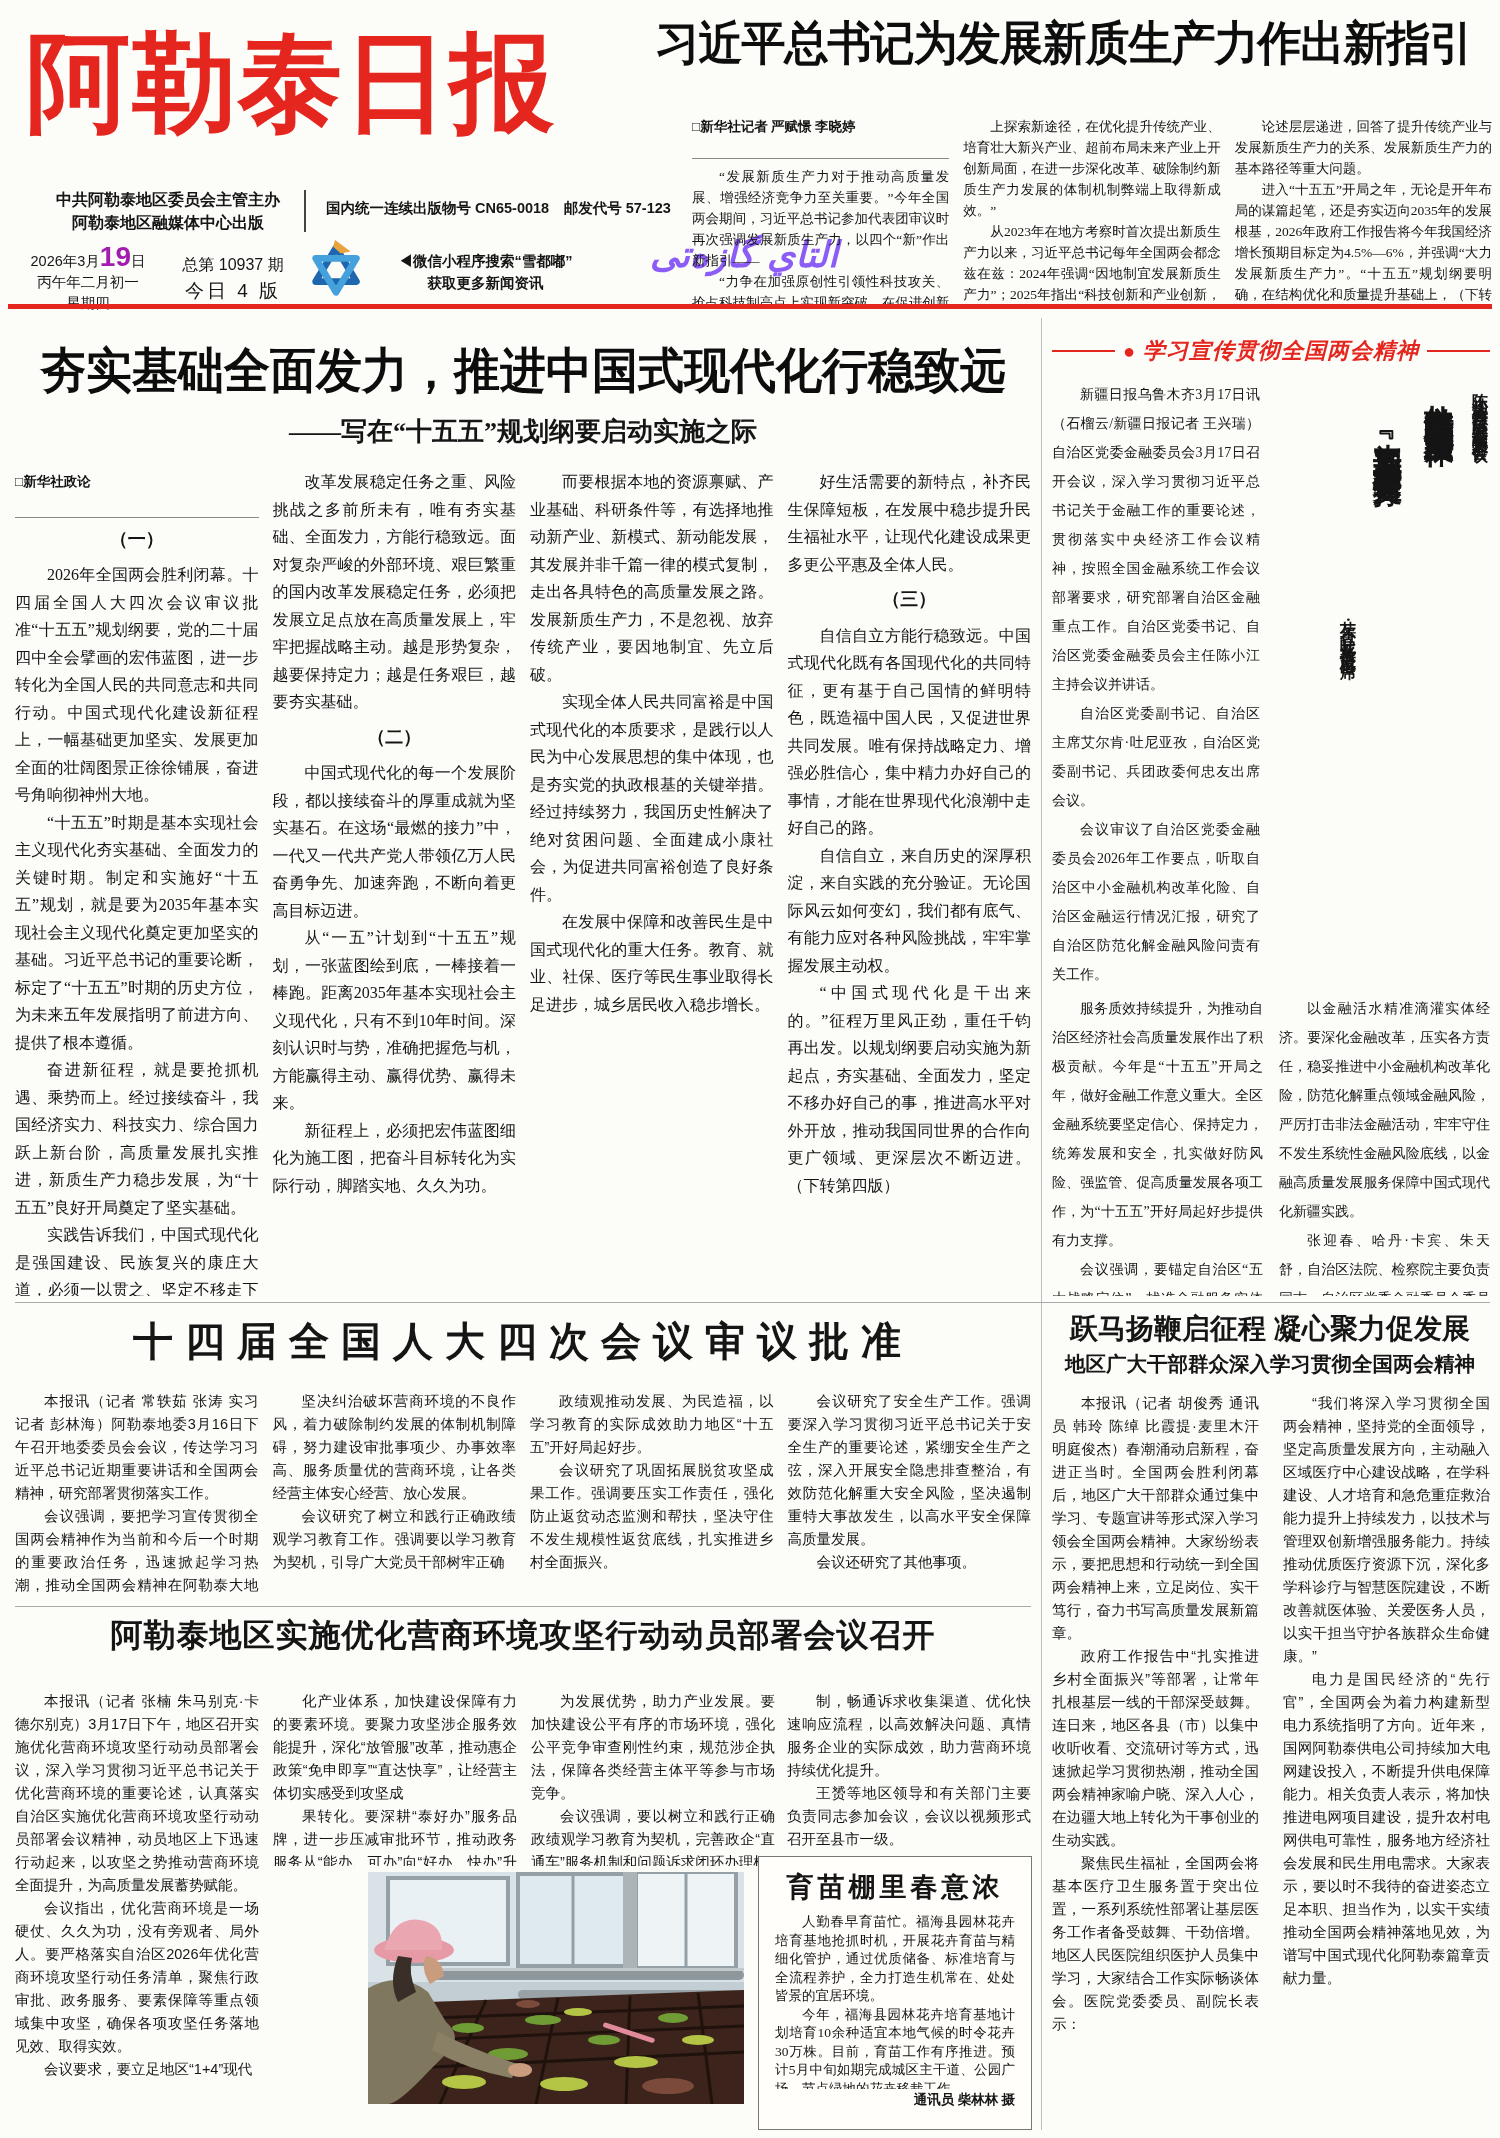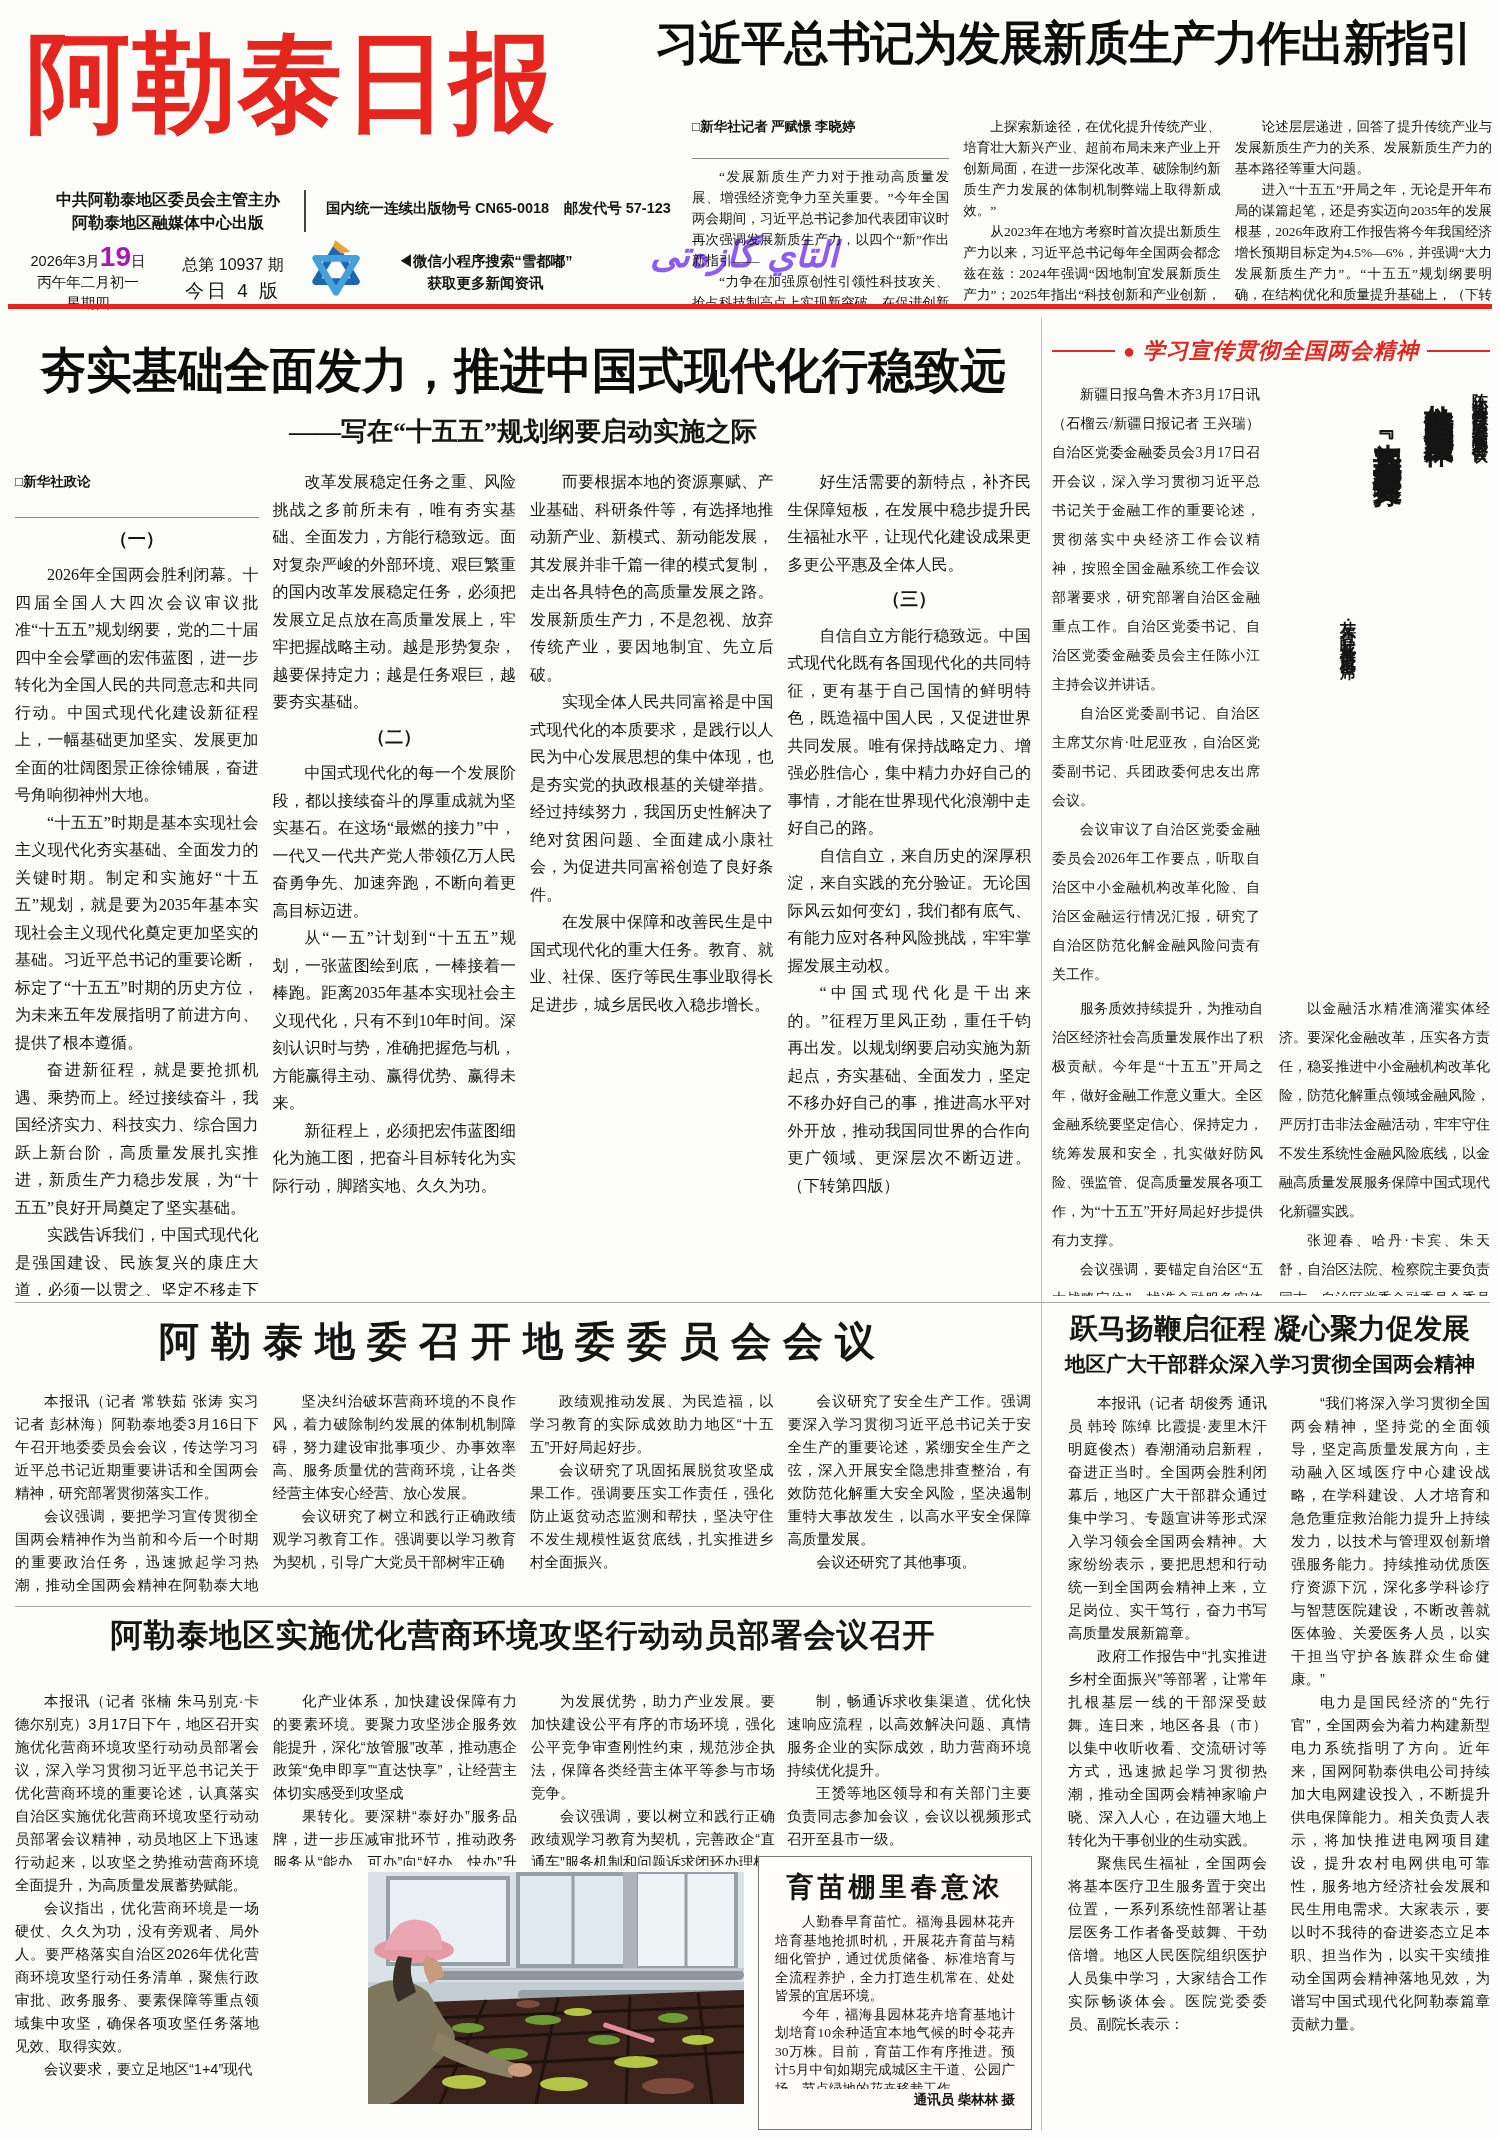--- a/index.html
+++ b/index.html
@@ -220,21 +220,21 @@
       <div class="cell">
           <p>以金融活水精准滴灌实体经济。要深化金融改革，压实各方责任，稳妥推进中小金融机构改革化险，防范化解重点领域金融风险，严厉打击非法金融活动，牢牢守住不发生系统性金融风险底线，以金融高质量发展服务保障中国式现代化新疆实践。</p>
           <p>张迎春、哈丹·卡宾、朱天舒，自治区法院、检察院主要负责同志，自治区党委金融委员会委员和有关单位负责同志参加会议。</p>
         </div>
     </div>
   </div>
 
   <div class="abs hline" style="left:15px;top:1302px;width:1475px;"></div>
   <div class="abs hline" style="left:15px;top:1606px;width:1016px;"></div>
 
-  <div class="abs com-headline">阿勒泰地委召开地委委员会会议</div>
+  <div class="abs com-headline">十四届全国人大四次会议审议批准</div>
   <div class="abs combody t145">
     <div class="cols">
       <div class="cell">
           <p>本报讯（记者 常轶茹 张涛 实习记者 彭林海）阿勒泰地委3月16日下午召开地委委员会会议，传达学习习近平总书记近期重要讲话和全国两会精神，研究部署贯彻落实工作。</p>
           <p>会议强调，要把学习宣传贯彻全国两会精神作为当前和今后一个时期的重要政治任务，迅速掀起学习热潮，推动全国两会精神在阿勒泰大地落地生根。</p>
         </div>
       <div class="cell">
           <p>坚决纠治破坏营商环境的不良作风，着力破除制约发展的体制机制障碍，努力建设审批事项少、办事效率高、服务质量优的营商环境，让各类经营主体安心经营、放心发展。</p>
           <p>会议研究了树立和践行正确政绩观学习教育工作。强调要以学习教育为契机，引导广大党员干部树牢正确</p>
         </div>
@@ -245,21 +245,21 @@
       <div class="cell">
           <p>会议研究了安全生产工作。强调要深入学习贯彻习近平总书记关于安全生产的重要论述，紧绷安全生产之弦，深入开展安全隐患排查整治，有效防范化解重大安全风险，坚决遏制重特大事故发生，以高水平安全保障高质量发展。</p>
           <p>会议还研究了其他事项。</p>
         </div>
     </div>
   </div>
 
   <div class="abs sp-headline">跃马扬鞭启征程 凝心聚力促发展</div>
   <div class="abs sp-sub">地区广大干部群众深入学习贯彻全国两会精神</div>
   <div class="abs spbody t145">
-    <div class="cols" style="gap:24px;margin-left:16px;">
+    <div class="cols" style="gap:24px;">
       <div class="cell">
           <p>本报讯（记者 胡俊秀 通讯员 韩玲 陈绰 比霞提·麦里木汗 明庭俊杰）春潮涌动启新程，奋进正当时。全国两会胜利闭幕后，地区广大干部群众通过集中学习、专题宣讲等形式深入学习领会全国两会精神。大家纷纷表示，要把思想和行动统一到全国两会精神上来，立足岗位、实干笃行，奋力书写高质量发展新篇章。</p>
           <p>政府工作报告中“扎实推进乡村全面振兴”等部署，让常年扎根基层一线的干部深受鼓舞。连日来，地区各县（市）以集中收听收看、交流研讨等方式，迅速掀起学习贯彻热潮，推动全国两会精神家喻户晓、深入人心，在边疆大地上转化为干事创业的生动实践。</p>
           <p>聚焦民生福祉，全国两会将基本医疗卫生服务置于突出位置，一系列系统性部署让基层医务工作者备受鼓舞、干劲倍增。地区人民医院组织医护人员集中学习，大家结合工作实际畅谈体会。医院党委委员、副院长表示：</p>
         </div>
       <div class="cell">
           <p>“我们将深入学习贯彻全国两会精神，坚持党的全面领导，坚定高质量发展方向，主动融入区域医疗中心建设战略，在学科建设、人才培育和急危重症救治能力提升上持续发力，以技术与管理双创新增强服务能力。持续推动优质医疗资源下沉，深化多学科诊疗与智慧医院建设，不断改善就医体验、关爱医务人员，以实干担当守护各族群众生命健康。”</p>
           <p>电力是国民经济的“先行官”，全国两会为着力构建新型电力系统指明了方向。近年来，国网阿勒泰供电公司持续加大电网建设投入，不断提升供电保障能力。相关负责人表示，将加快推进电网项目建设，提升农村电网供电可靠性，服务地方经济社会发展和民生用电需求。大家表示，要以时不我待的奋进姿态立足本职、担当作为，以实干实绩推动全国两会精神落地见效，为谱写中国式现代化阿勒泰篇章贡献力量。</p>
         </div>
     </div>

